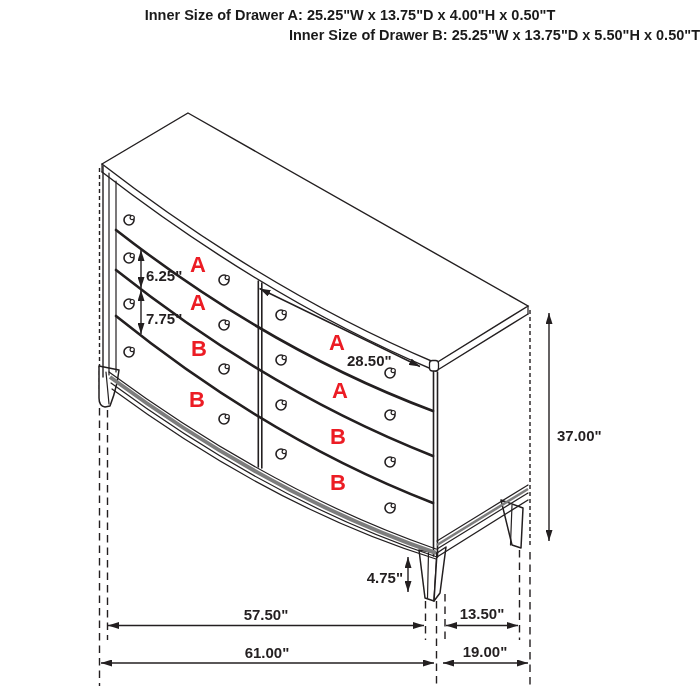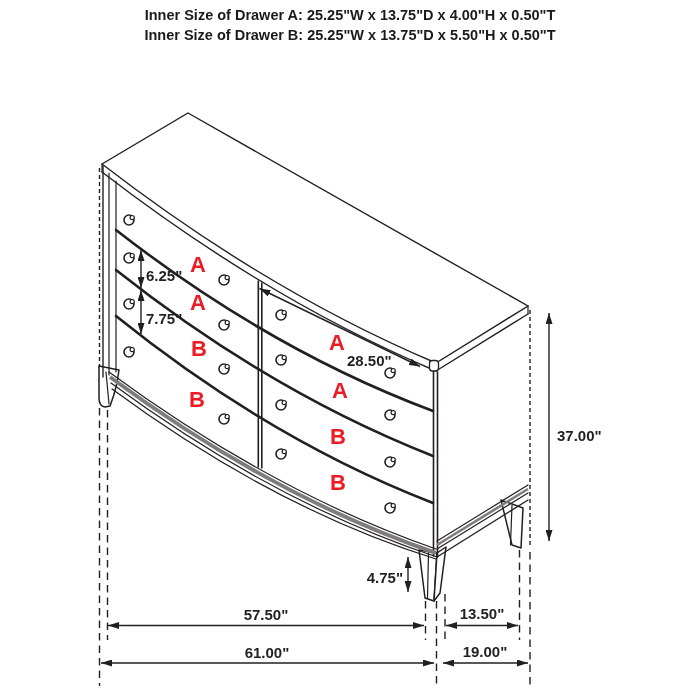--- a/index.html
+++ b/index.html
@@ -1,21 +1,21 @@
 <!DOCTYPE html>
 <html><head>
 <meta charset="utf-8">
 <style>
   html,body{margin:0;padding:0;background:#ffffff;}
   #page{position:relative;width:700px;height:700px;background:#ffffff;overflow:hidden;
         font-family:"Liberation Sans",sans-serif;}
   .title-line{position:absolute;left:0;width:700px;text-align:center;
               font-weight:bold;font-size:14.5px;color:#1a1a1a;letter-spacing:0;}
   #title1{top:7px;}
-  #title2{top:27px;}
+  #title2{top:27px;text-align:right;}
   svg{position:absolute;left:0;top:0;}
   .ln{stroke:#231f20;fill:none;stroke-width:1.4;stroke-linecap:round;}
   .thin{stroke-width:1.2;}
   .bold{stroke-width:2.6;}
   .corner{stroke-width:1.6;}
   .gray{stroke:#7d7d7d;stroke-width:4;fill:none;}
   .grayside{stroke:#7d7d7d;stroke-width:2.6;fill:none;}
   .hatch{stroke:#231f20;stroke-width:1.4;fill:none;stroke-dasharray:4 3;}
   .ext{stroke:#231f20;stroke-width:1.4;fill:none;stroke-dasharray:7.5 5;}
   .fillw{fill:#ffffff;stroke:none;}

